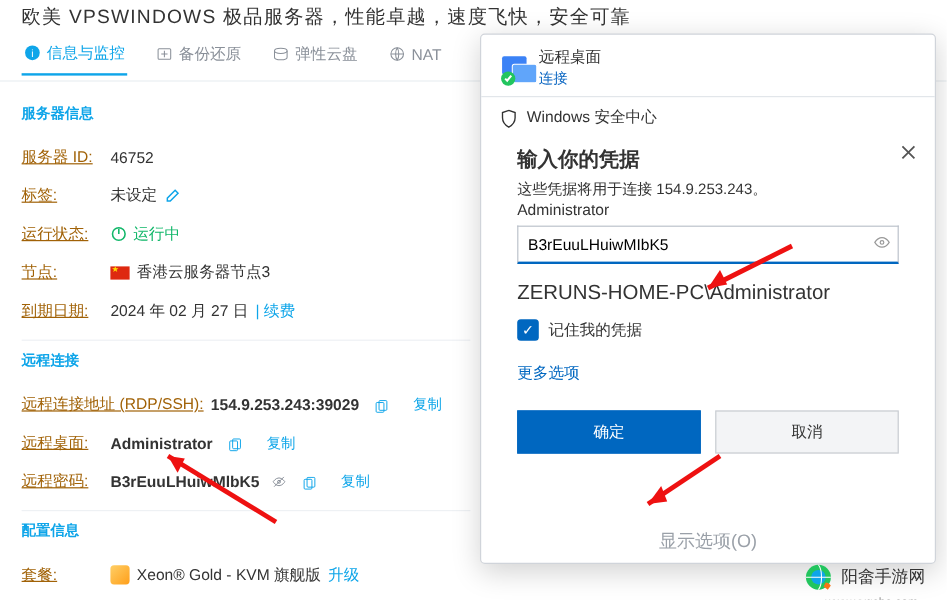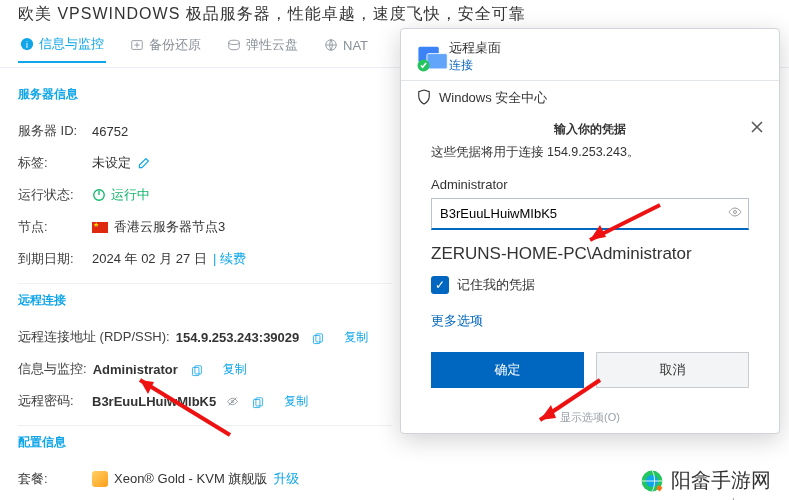--- a/index.html
+++ b/index.html
@@ -6,59 +6,59 @@
   body { font-family: "Microsoft YaHei", -apple-system, sans-serif; font-size: 13px; color: #333; background: #fff; width: 789px; height: 500px; overflow: hidden; position: relative; }
   .banner { font-size: 16px; color: #333; padding: 4px 18px 6px; letter-spacing: 1px; white-space: nowrap; }
   .tabbar { display: flex; gap: 22px; padding: 0 18px 4px; border-bottom: 1px solid #eaeef2; font-size: 13px; color: #8a9099; align-items: center; }
   .tabbar .tab { display: flex; align-items: center; gap: 5px; padding: 4px 2px 8px; cursor: pointer; }
   .tabbar .tab.active { color: #0ea5e9; border-bottom: 2px solid #0ea5e9; }
   .tabbar .ticon { width: 14px; height: 14px; display: inline-block; }
   .main { display: flex; gap: 0; }
   .leftcol { width: 410px; padding: 10px 18px 0; }
   .section-title { color: #0ea5e9; font-size: 12px; font-weight: 600; margin: 8px 0 12px; }
   .row { display: flex; align-items: center; padding: 7px 0; font-size: 13px; color: #333; gap: 6px; }
-  .row .label { color: #404040; min-width: 68px; }
+  .row .label { color: #a16207; min-width: 68px; text-decoration: underline; }
   .row .val { color: #333; }
   .link { color: #0ea5e9; cursor: pointer; }
   .badge-run { display: inline-flex; align-items: center; gap: 5px; color: #12b76a; }
   .flag { width: 16px; height: 11px; background: #de2910; display: inline-block; position: relative; }
   .flag::after { content: "★"; position: absolute; color: #ffde00; font-size: 7px; left: 1px; top: -1px; }
   .copybtn { color: #0ea5e9; cursor: pointer; display: inline-flex; align-items: flex-end; gap: 20px; margin-left: 6px; font-size: 12px; }
   .edit-ic, .copy-ic, .eye-ic { width: 13px; height: 13px; }
   .divider { height: 1px; background: #eef1f4; margin: 8px 0; }
-  .footer-logo { position: absolute; right: 18px; bottom: 6px; display: flex; align-items: center; gap: 6px; font-size: 20px; color: #333; }
+  .footer-logo { position: absolute; right: 18px; bottom: 6px; display: flex; align-items: center; gap: 6px; font-size: 14px; color: #333; }
   .footer-logo .globe { width: 26px; height: 26px; }
   .footer-url { position: absolute; right: 24px; bottom: -8px; font-size: 10px; color: #999; }
   .chip { width: 16px; height: 16px; background: linear-gradient(135deg,#ffcf66,#ff9f1a); border-radius: 3px; display:inline-block; }
 
   
   .rdp { position: absolute; left: 400px; top: 28px; width: 380px; background: #fff; border: 1px solid #d0d4da; border-radius: 4px; box-shadow: 0 6px 24px rgba(0,0,0,0.18); }
   .rdp-hdr { display: flex; align-items: center; padding: 10px 14px 6px; }
   .rdp-hdr .rdp-ic { width: 34px; height: 34px; }
   .rdp-hdr .t1 { font-size: 13px; color: #333; }
   .rdp-hdr .t2 { font-size: 12px; color: #0a66c2; font-weight: 400; }
   .rdp-sep { height: 1px; background: #e2e6ea; margin: 0 0 0; }
-  .sec-hdr { display: flex; align-items: flex-start; gap: 8px; padding: 8px 16px; font-size: 13px; color: #333; }
+  .sec-hdr { display: flex; align-items: flex-end; gap: 8px; padding: 8px 16px; font-size: 13px; color: #333; }
   .sec-hdr .shield { width: 14px; height: 16px; }
   .rdp-close { position: absolute; right: 8px; top: 84px; width: 28px; height: 28px; display: flex; align-items: center; justify-content: center; cursor: pointer; color: #555; font-size: 16px; }
   .cred { padding: 2px 30px 10px; }
-  .cred-title { font-size: 12px; font-weight: 600; margin: 4px 0 6px; text-align: center; }
-  .cred-sub { font-size: 12.5px; color: #333; margin-bottom: 16px; }
+  .cred-title { font-size: 17px; font-weight: 600; margin: 4px 0 6px; }
+  .cred-sub { font-size: 12.5px; color: #333; margin-bottom: 0; }
   .cred-user { font-size: 13px; margin-bottom: 6px; }
   .pwbox { position: relative; margin-bottom: 14px; }
   .pwbox input { width: 100%; padding: 7px 30px 7px 8px; font-size: 13px; border: 1px solid #bcc2cb; border-bottom: 2px solid #0067c0; outline: none; }
   .pwbox .reveal { position: absolute; right: 6px; top: 6px; cursor: pointer; color: #888; }
   .domain-line { font-size: 17px; margin-bottom: 12px; }
   .remember { display: flex; align-items: center; gap: 8px; font-size: 13px; margin-bottom: 18px; }
   .remember .cb { width: 18px; height: 18px; background: #0067c0; border-radius: 3px; display: flex; align-items: center; justify-content: center; color: #fff; font-size: 12px; }
   .more { color: #0067c0; font-size: 13px; cursor: pointer; margin-bottom: 22px; display: inline-block; }
   .btnrow { display: flex; gap: 12px; padding: 0 0 8px; }
   .btn { flex: 1; padding: 8px 0; text-align: center; font-size: 13px; cursor: pointer; border: 1px solid #c9ccd1; background: #f3f4f6; }
   .btn.primary { background: #0067c0; color: #fff; border-color: #0067c0; }
-  .more-sub { text-align: center; font-size: 11px; color: #9aa0a8; padding: 4px 0 8px; }
+  .more-sub { text-align: center; font-size: 15px; color: #9aa0a8; padding: 4px 0 8px; margin-top: 42px; }
 
   
   .arrow { position: absolute; pointer-events: none; }
 </style>
 </head>
 <body>
 
 <div class="banner">欧美 VPSWINDOWS 极品服务器，性能卓越，速度飞快，安全可靠</div>
 
 <div class="tabbar">
@@ -141,21 +141,21 @@
       <span class="copybtn">
         <svg class="copy-ic" viewBox="0 0 16 16">
             <rect x="3" y="3" width="8" height="10" rx="1" fill="none" stroke="#0ea5e9"></rect>
             <rect x="6" y="1" width="8" height="10" rx="1" fill="none" stroke="#0ea5e9"></rect>
           </svg>
         <span>复制</span>
       </span>
     </div>
 
     <div class="row">
-      <span class="label">信息与监控:</span>
+      <span class="label">远程桌面:</span>
       <span class="val" style="font-weight:600">Administrator</span>
       <span class="copybtn">
         <svg class="copy-ic" viewBox="0 0 16 16">
             <rect x="3" y="3" width="8" height="10" rx="1" fill="none" stroke="#0ea5e9"></rect>
             <rect x="6" y="1" width="8" height="10" rx="1" fill="none" stroke="#0ea5e9"></rect>
           </svg>
         <span>复制</span>
       </span>
     </div>
 

